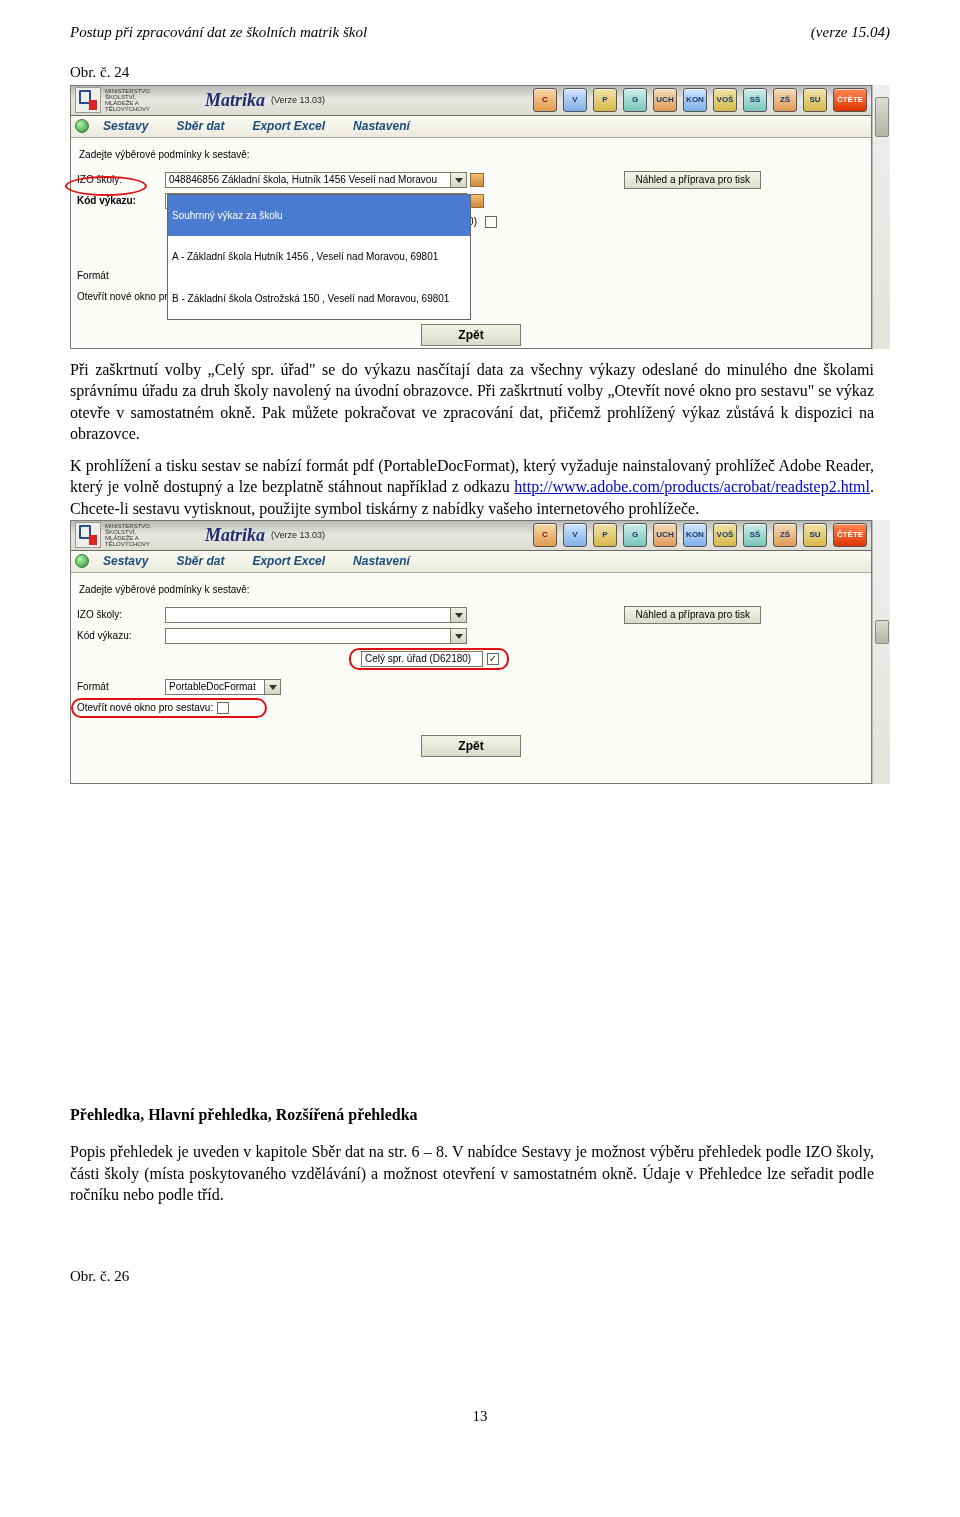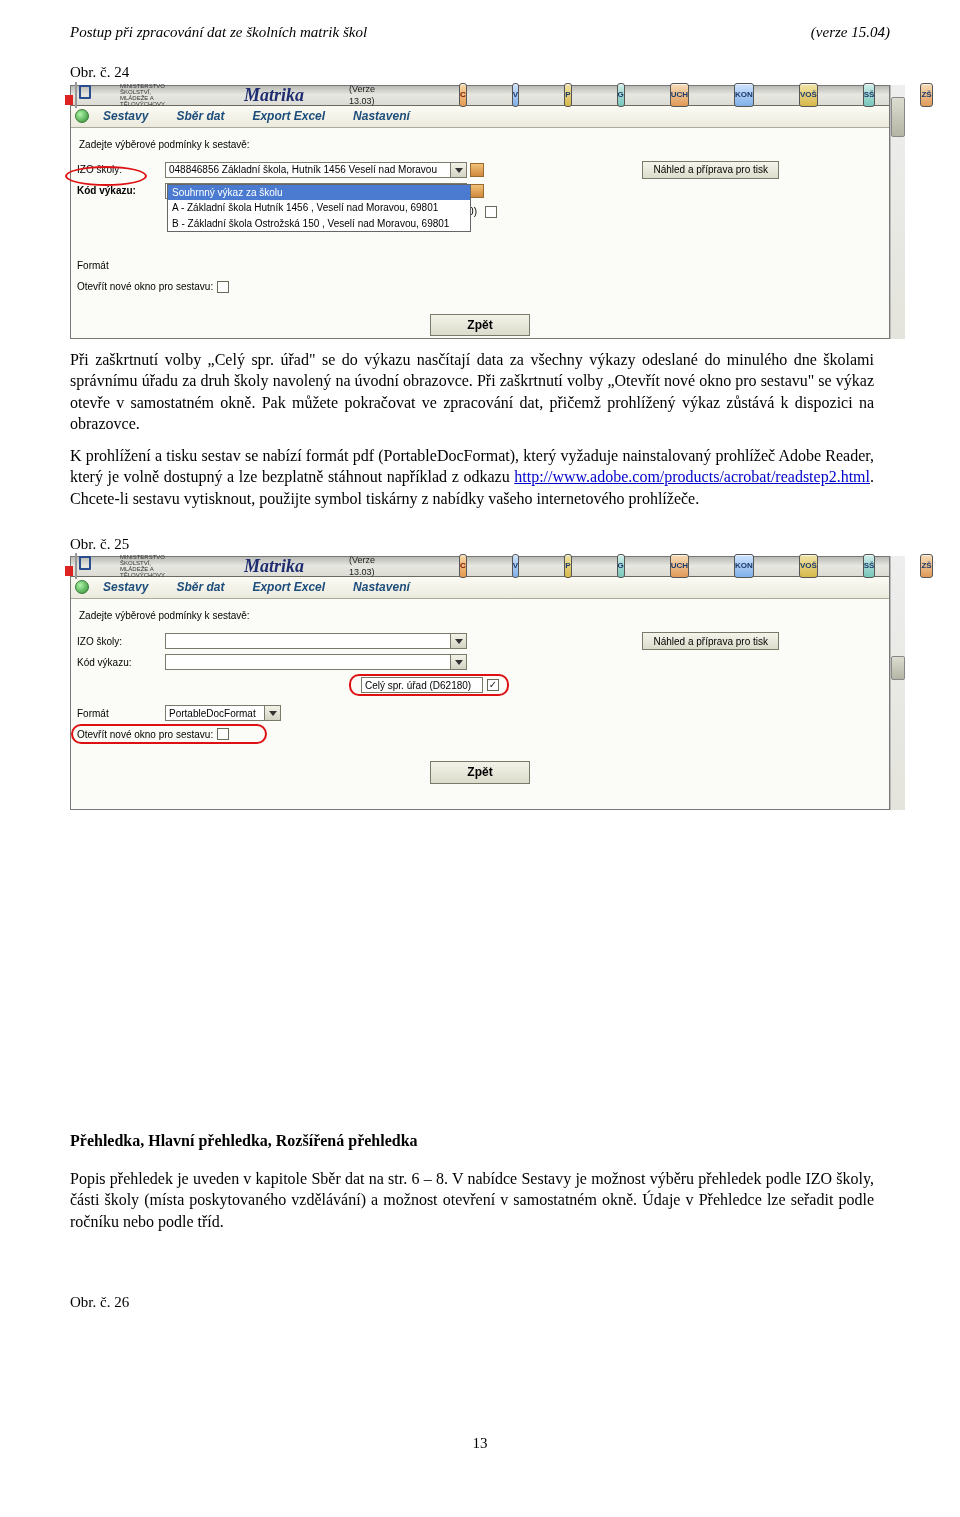--- a/index.html
+++ b/index.html
@@ -35,27 +35,26 @@
   .shot {
     width: 820px;
     border: 1px solid #777;
     background: #fff;
     font-family: Verdana, Arial, sans-serif;
     font-size: 10px;
     color: #000;
     position: relative;
   }
   .brandbar {
-    height: 20px;
+    height: 30px;
     background: linear-gradient(#b9b9b5, #e7e7e1 45%, #dcdcd5);
     border-bottom: 1px solid #6a6a60;
     display: flex;
     align-items: center;
     padding: 0 4px;
-    gap: 39px;
   }
   .logo {
     width: 26px; height: 26px;
     border: 1px solid #999;
     background: #f0f0ea;
     margin-right: 4px;
     display:inline-block;
     position: relative;
   }
   .logo::before { content:""; position:absolute; left:3px; top:2px; width:8px; height:10px; border:2px solid #2a4d8f; border-radius:1px; }
@@ -156,21 +155,21 @@
   }
 
   .ddlist {
     position: absolute;
     left: 96px;
     background: #fff;
     border: 1px solid #666;
     font-size: 10px;
     z-index: 3;
   }
-  .ddlist div { padding: 1px 4px; white-space: nowrap; }
+  .ddlist div { padding: 14px 4px; white-space: nowrap; }
   .ddlist div.sel { background: #4a7bd1; color:#fff; }
 
   .scrollgutter {
     width: 18px; background: linear-gradient(#eee,#e4e4dc);
     border-left: 1px solid #bbb;
   }
   .scrollthumb {
     width: 14px; height: 40px; margin: 12px auto;
     background: linear-gradient(#dcdcd0,#b5b5a5);
     border: 1px solid #888; border-radius: 2px;
@@ -263,21 +262,20 @@
   <div class="scrollgutter">
         <div class="scrollthumb"></div>
       </div>
   </div>
 
   <p class="bodytext">Při zaškrtnutí volby „Celý spr. úřad" se do výkazu nasčítají data za všechny výkazy odeslané do minulého dne školami správnímu úřadu za druh školy navolený na úvodní obrazovce. Při zaškrtnutí volby „Otevřít nové okno pro sestavu" se výkaz otevře v samostatném okně. Pak můžete pokračovat ve zpracování dat, přičemž prohlížený výkaz zůstává k dispozici na obrazovce.</p>
   <p class="bodytext">
     <span>K prohlížení a tisku sestav se nabízí formát pdf (PortableDocFormat), který vyžaduje nainstalovaný prohlížeč Adobe Reader, který je volně dostupný a lze bezplatně stáhnout například z odkazu </span><a href="#">http://www.adobe.com/products/acrobat/readstep2.html</a><span>. Chcete-li sestavu vytisknout, použijte symbol tiskárny z nabídky vašeho internetového prohlížeče.</span>
   </p>
 
-  <div class="figlabel" style="margin-top:24px;">Obr. č. 25</div>
 
   <div class="shot-outer">
   <div class="shot shot-main">
     <div class="brandbar">
       <span class="logo"></span>
       <span class="minitext">MINISTERSTVO ŠKOLSTVÍ, MLÁDEŽE A TĚLOVÝCHOVY</span>
       <span class="apptitle">Matrika</span>
       <span class="appver">(Verze 13.03)</span>
       <span class="brand-spacer"></span>
       <span class="tile red">C</span>

